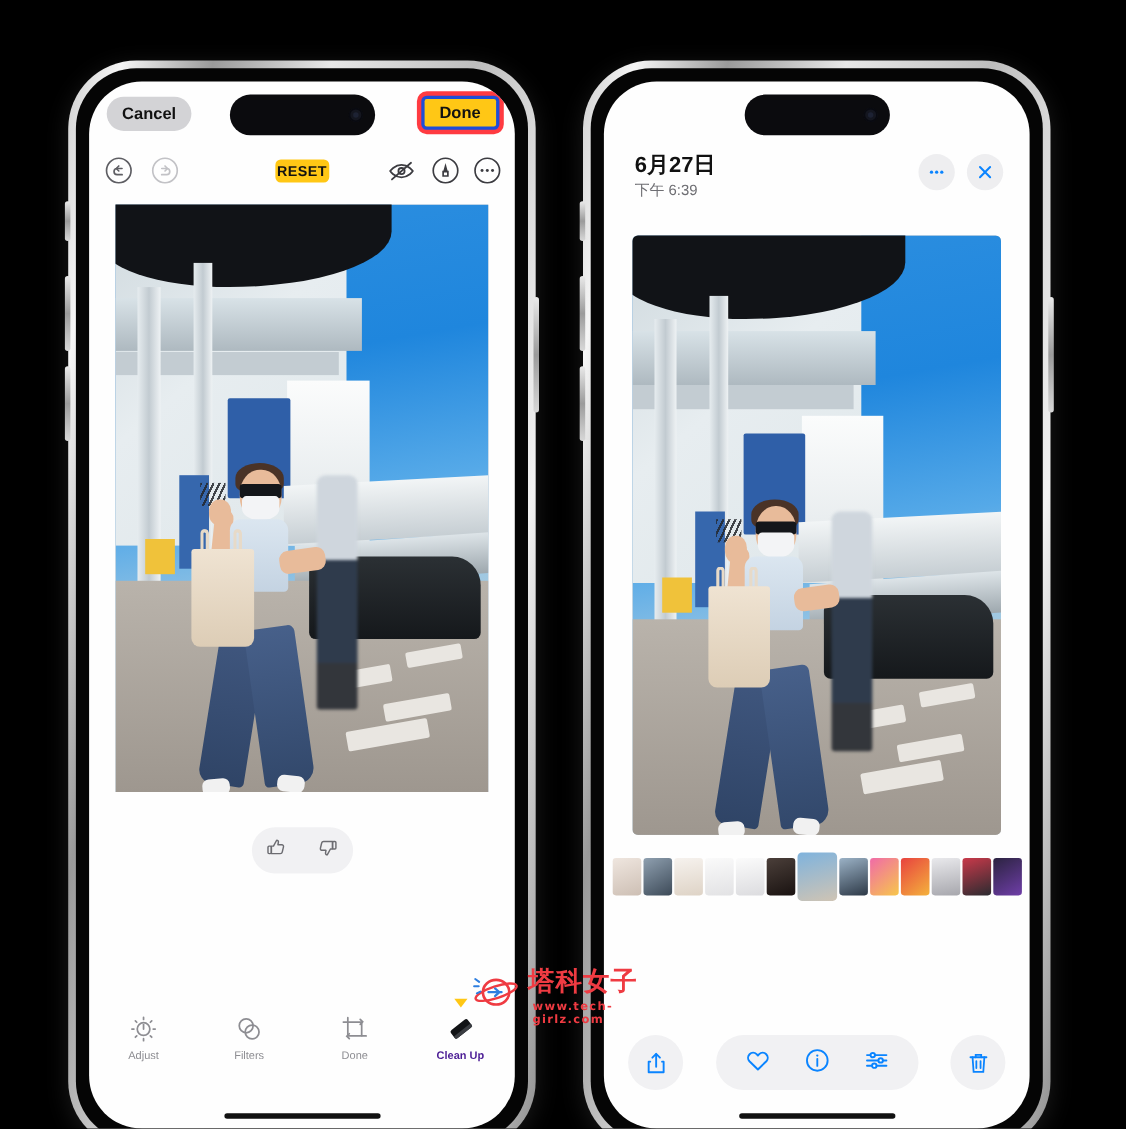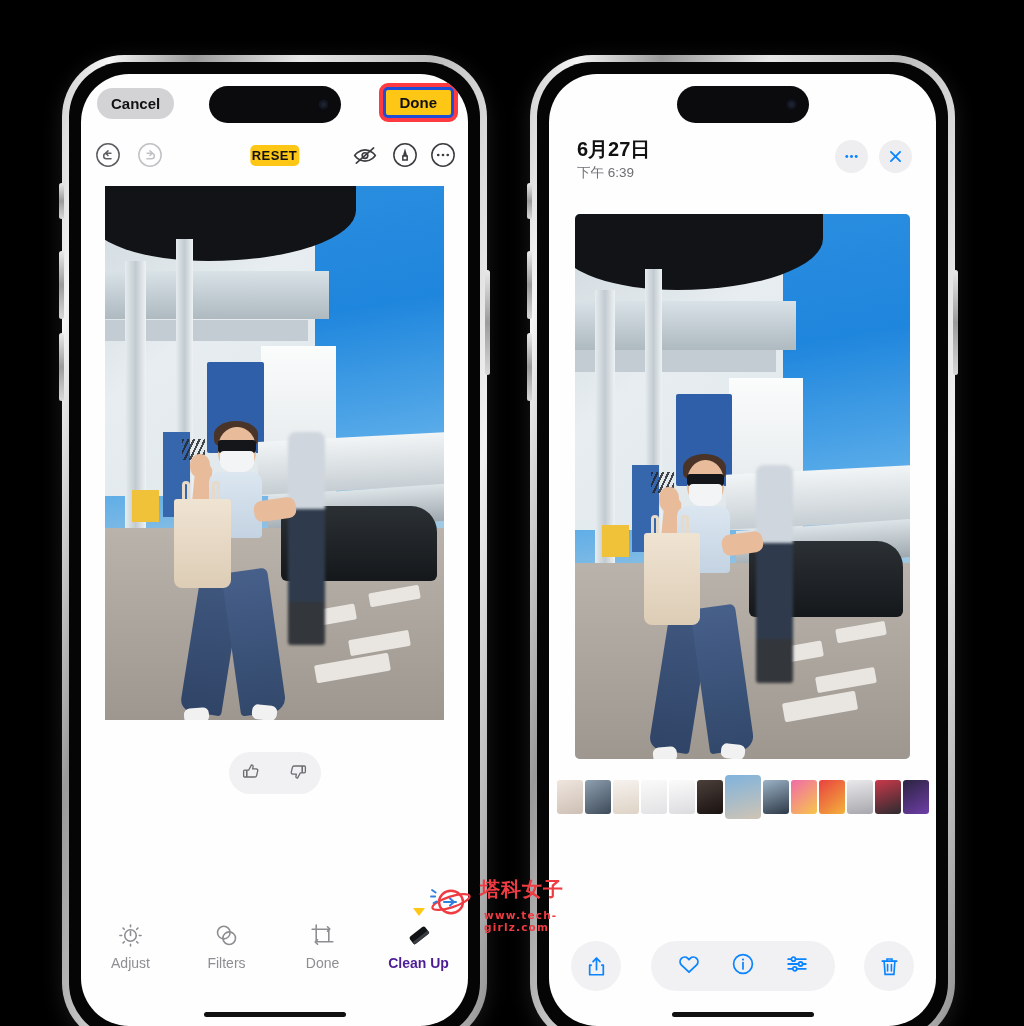--- a/index.html
+++ b/index.html
@@ -88,21 +88,21 @@
     position: absolute; left: 50%; transform: translateX(-50%); top: 678px;
     background: #f1f1f3; border-radius: 22px; height: 42px; width: 92px;
     display: flex; align-items: center; justify-content: space-around;
     color: #6c6c71;
   }
 
   .ed-bottom { position: absolute; bottom: 34px; left: 0; right: 0; height: 74px; }
   .tool-row { display: flex; justify-content: center; gap: 30px; }
   .tool { width: 66px; text-align: center; color: #8d8d92; position: relative; }
   .tool .glyph { height: 34px; display: flex; align-items: center; justify-content: center; }
-  .tool .lbl { font-size: 14px; margin-top: 3px; }
+  .tool .lbl { font-size: 10px; margin-top: 3px; }
   .tool.active { color: #4c1d95; }
   .tool.active .lbl { font-weight: 700; }
   .tool .caret {
     position: absolute; top: -10px; left: 50%; transform: translateX(-50%);
     width: 0; height: 0; border-left: 6px solid transparent; border-right: 6px solid transparent;
     border-top: 8px solid #ffc715;
   }
 
   
   .status {
@@ -221,21 +221,21 @@
   .shoe-r { left: 49%; bottom: 0%; transform: rotate(6deg); }
   .tattoo { position:absolute; left: 12%; top: 6%; width: 12%; height: 7%;
             background: repeating-linear-gradient(115deg,#23262b 0 2px,transparent 2px 5px); opacity:.85; }
   .bgwalker { position:absolute; left: 54%; top: 46%; width: 11%; height: 40%;
               background: linear-gradient(180deg,#cfd6dd 0 36%,#2f3b4c 36% 80%,#33363b 80% 100%);
               border-radius: 8px 8px 3px 3px; filter: blur(1.4px); }
 
   
   .watermark { position: absolute; left: 428px; top: 876px; width: 180px; height: 54px; }
   .wm-planet { position:absolute; left: 0; top: 8px; width: 46px; height: 34px; }
-  .wm-text { position:absolute; left: 52px; top: 0px; font-size: 20px; font-weight: 800;
+  .wm-text { position:absolute; left: 52px; top: 0px; font-size: 24px; font-weight: 800;
              color: #ef3b42; letter-spacing: 1px; font-family: Liberation Sans, sans-serif; }
   .wm-url { position:absolute; left: 56px; top: 33px; font-size: 10.5px; font-weight: 700;
             color: #ef3b42; letter-spacing: 1.2px; font-family: "DejaVu Sans", sans-serif; }
 </style>
 </head>
 <body>
 
 <div class="stage">
 
   <div class="phone left">

